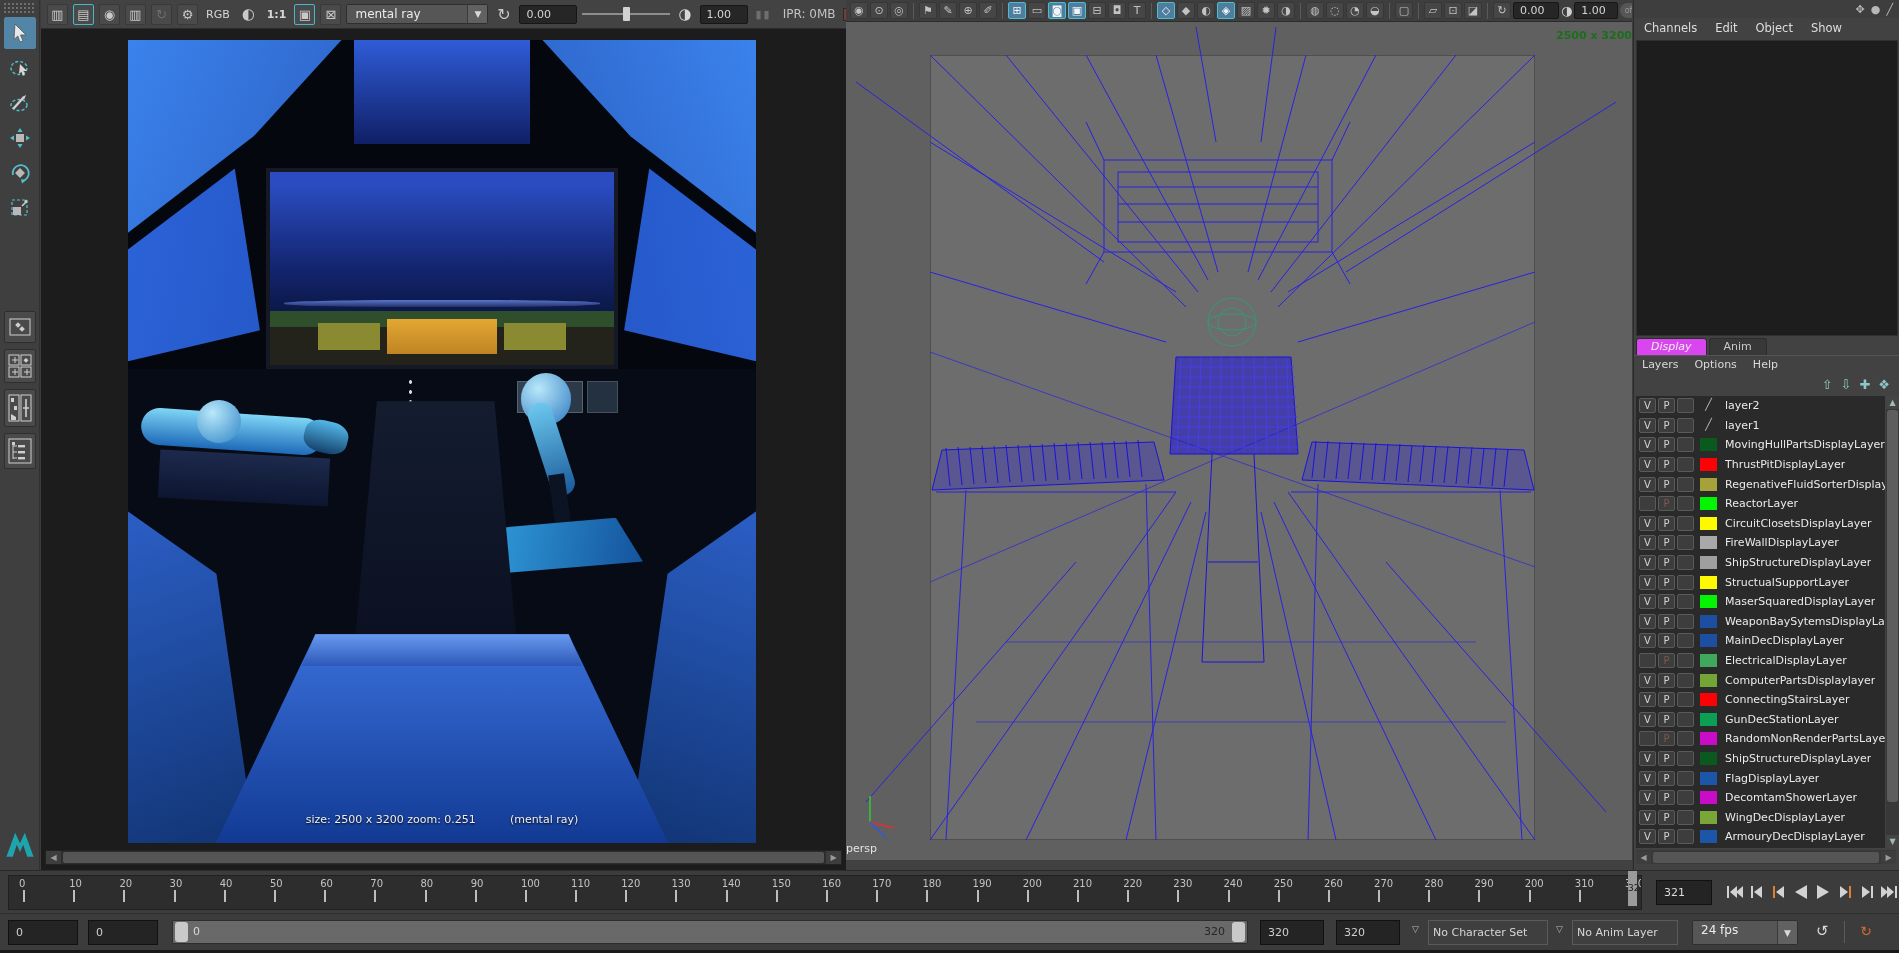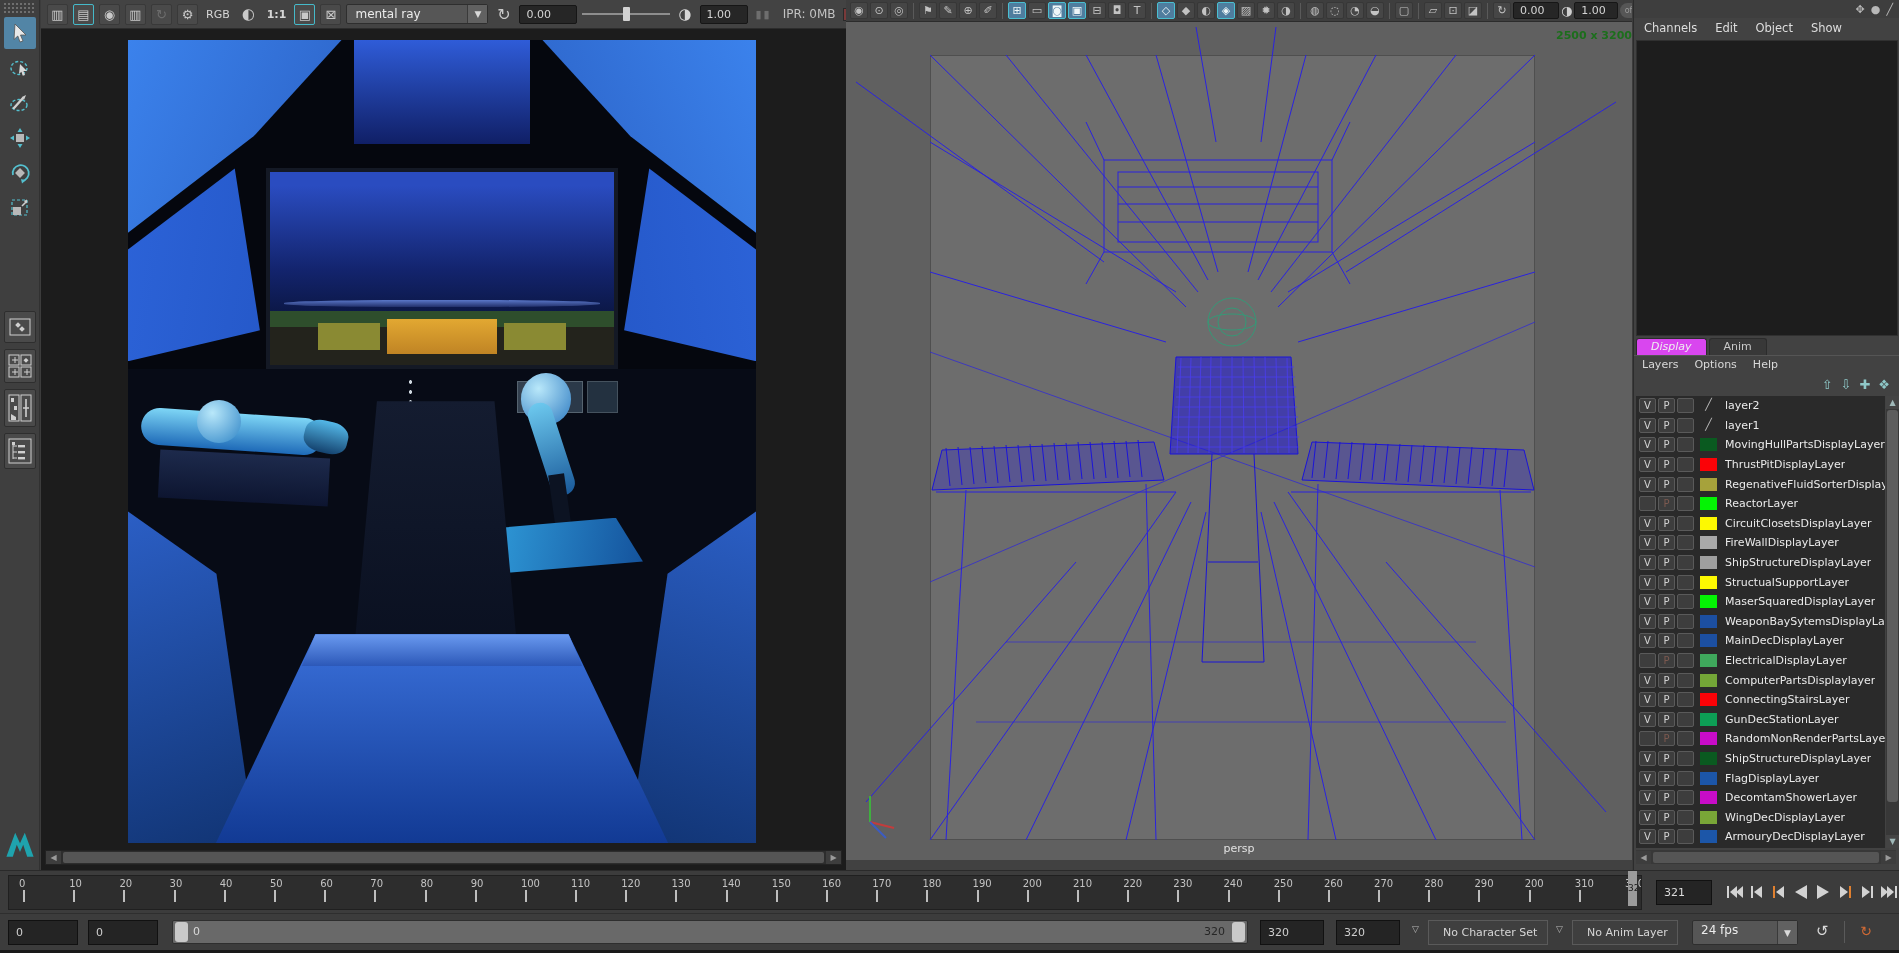--- a/index.html
+++ b/index.html
@@ -50,21 +50,21 @@
   #viewportPanel{left:846px;top:0;width:786px;height:870px;background:#414141;}
   #vp-toolbar{height:22px;background:#3e3e3e;border-bottom:1px solid #2c2c2c;display:flex;align-items:center;gap:2px;padding:0 4px;overflow:hidden;}
   .vicon{width:18px;height:17px;display:flex;align-items:center;justify-content:center;background:#464646;
          border:1px solid #373737;border-radius:2px;color:#c3c3c3;font-size:11px;flex:none;}
   .vicon.on{background:#4f7d9e;border-color:#49bfd1;color:#eef6f8;}
   .off-badge{width:19px;height:15px;border-radius:8px;background:#565656;color:#9a9a9a;font-size:8px;
              display:flex;align-items:center;justify-content:center;flex:none;}
   #vp-view{left:0;top:22px;width:786px;height:838px;background:#606060;overflow:hidden;}
   #vp-gate{position:absolute;left:84px;top:33px;width:605px;height:785px;background:#6d6d6d;border:1px solid #4f4f4f;}
   #vp-res{position:absolute;top:7px;left:0;width:100%;text-align:right;color:#1c6e1c;font-weight:bold;font-size:11px;}
-  #vp-cam{position:absolute;bottom:5px;left:0;width:100%;text-align:center;color:#e2e2e2;font-size:11px;}
+  #vp-cam{position:absolute;bottom:5px;left:0;width:100%;text-align:left;color:#e2e2e2;font-size:11px;}
   #vp-wire{position:absolute;left:0;top:0;}
 
   
   #sidebar{left:1633px;top:0;width:266px;height:870px;background:#424242;border-left:1px solid #2c2c2c;}
   #sb-topstrip{height:18px;display:flex;justify-content:flex-end;align-items:center;gap:6px;padding:0 6px;background:#3e3e3e;}
   #sb-menus{height:20px;display:flex;gap:18px;align-items:center;padding:0 10px;color:#dedede;font-size:11.5px;}
   #sb-channel-area{position:absolute;left:2px;top:40px;width:262px;height:296px;background:#1d1d1d;border:1px solid #303030;}
   #layer-editor{position:absolute;left:0;top:338px;width:266px;bottom:0;}
   .tabs{display:flex;height:18px;gap:2px;padding:0 2px;border-bottom:1px solid #555;}
   .tab{padding:1px 14px;font-size:11px;color:#c8c8c8;background:#383838;border:1px solid #2c2c2c;border-bottom:none;border-radius:3px 3px 0 0;}
@@ -102,21 +102,21 @@
   
   #rangeRow{left:0;top:913px;width:1899px;height:37px;background:#3c3c3c;border-top:1px solid #2e2e2e;}
   .rr-field{position:absolute;top:6px;height:25px;background:#242424;border:1px solid #111;color:#cfcfcf;
             font-size:11px;display:flex;align-items:center;padding-left:7px;}
   #range-track{position:absolute;left:172px;top:6px;width:1076px;height:24px;background:#696969;border:1px solid #2e2e2e;border-radius:2px;}
   .rhandle{position:absolute;top:1px;width:13px;height:20px;background:#c9c9c9;border-radius:3px;}
   #range-track .lbl-l{position:absolute;left:20px;top:4px;color:#d9d9d9;font-size:11px;}
   #range-track .lbl-r{position:absolute;right:22px;top:4px;color:#262626;font-size:11px;}
   .dd-mini{position:absolute;top:10px;color:#b8b8b8;font-size:9px;}
   .rr-box{position:absolute;top:6px;height:25px;border:1px solid #5a5a5a;background:#3f3f3f;color:#d6d6d6;
-          font-size:11px;display:flex;align-items:center;padding:0 14px;white-space:nowrap;}
+          font-size:11px;display:flex;align-items:center;padding:0 4px;white-space:nowrap;}
   #fps-drop{position:absolute;left:1692px;top:6px;width:106px;height:25px;}
   #loop-ic{position:absolute;left:1816px;top:8px;font-size:15px;color:#d8d8d8;}
   #autokey{position:absolute;left:1856px;top:7px;width:20px;height:20px;border-radius:50%;
            color:#d06a35;font-size:14px;display:flex;align-items:center;justify-content:center;}
   .rr-sep{position:absolute;top:7px;width:1px;height:22px;background:#5a5a5a;}
   #footer{left:0;top:950px;width:1899px;height:3px;background:#181818;}
 </style>
 </head>
 <body>
 
@@ -288,20 +288,24 @@
       <div class="ly" style="left:67.5%;top:54%;width:2.6%;height:7%;background:#0c1322;transform:rotate(-8deg)"></div>
       <div class="ly" style="left:58%;top:59.5%;width:24%;height:7%;background:linear-gradient(100deg,#2f9ad8,#14529c);clip-path:polygon(4% 18%,82% 0,100% 78%,0 100%)"></div>
 
       <div class="ly" style="left:36%;top:45%;width:26%;height:31%;background:linear-gradient(#141c30,#0a1020);clip-path:polygon(14% 0,86% 0,100% 100%,0 100%)"></div>
 
       <div class="ly" style="left:0;top:57%;width:22%;height:43%;background:linear-gradient(160deg,#2c60c8,#113473);clip-path:polygon(0 4%,64% 22%,92% 100%,0 100%)"></div>
       <div class="ly" style="left:78%;top:57%;width:22%;height:43%;background:linear-gradient(200deg,#2c60c8,#113473);clip-path:polygon(36% 22%,100% 4%,100% 100%,8% 100%)"></div>
       <div class="ly" style="left:14%;top:74%;width:72%;height:26%;background:linear-gradient(#3a70da,#123a94);clip-path:polygon(22% 0,78% 0,100% 100%,0 100%)"></div>
       <div class="ly" style="left:14%;top:74%;width:72%;height:4%;background:linear-gradient(#6a9af0,#2c58b8);clip-path:polygon(22% 0,78% 0,81% 100%,19% 100%)"></div>
 
+      <div class="rv-status" style="bottom:17px">
+        <span>size: 2500 x 3200 zoom: 0.251</span>
+        <span>(mental ray)</span>
+      </div>
     </div>
 
     <div id="rv-hscroll" class="abs">
       <span class="scr-arrow">◀</span>
       <div class="scr-thumb"></div>
       <span class="scr-arrow">▶</span>
     </div>
   </div>
 
   <div id="viewportPanel" class="abs">

